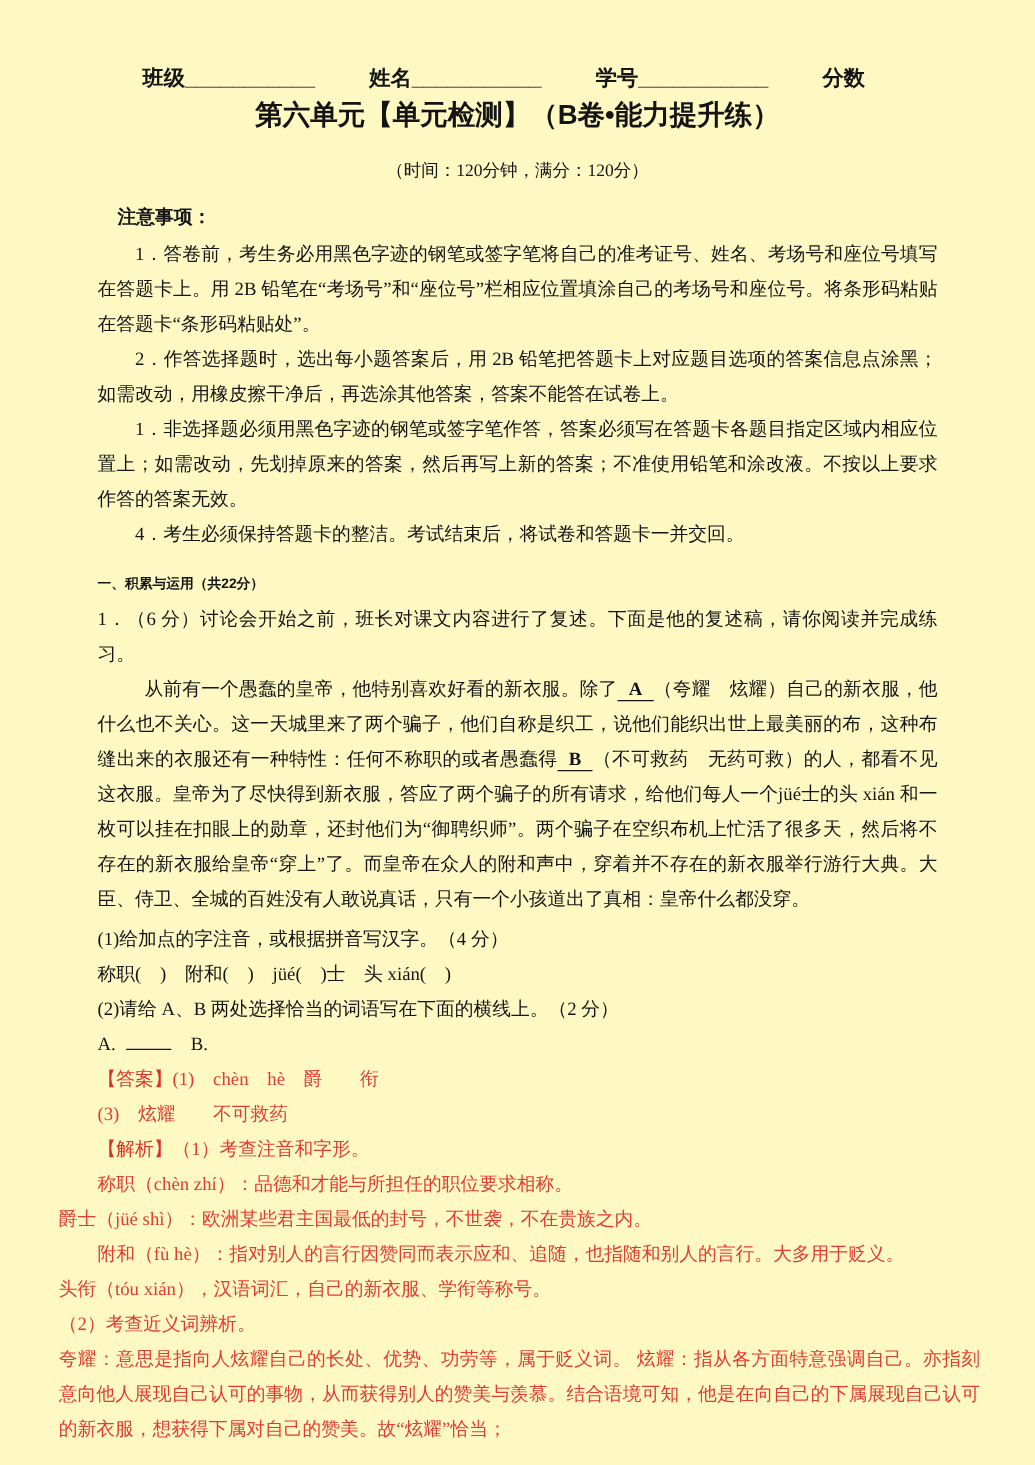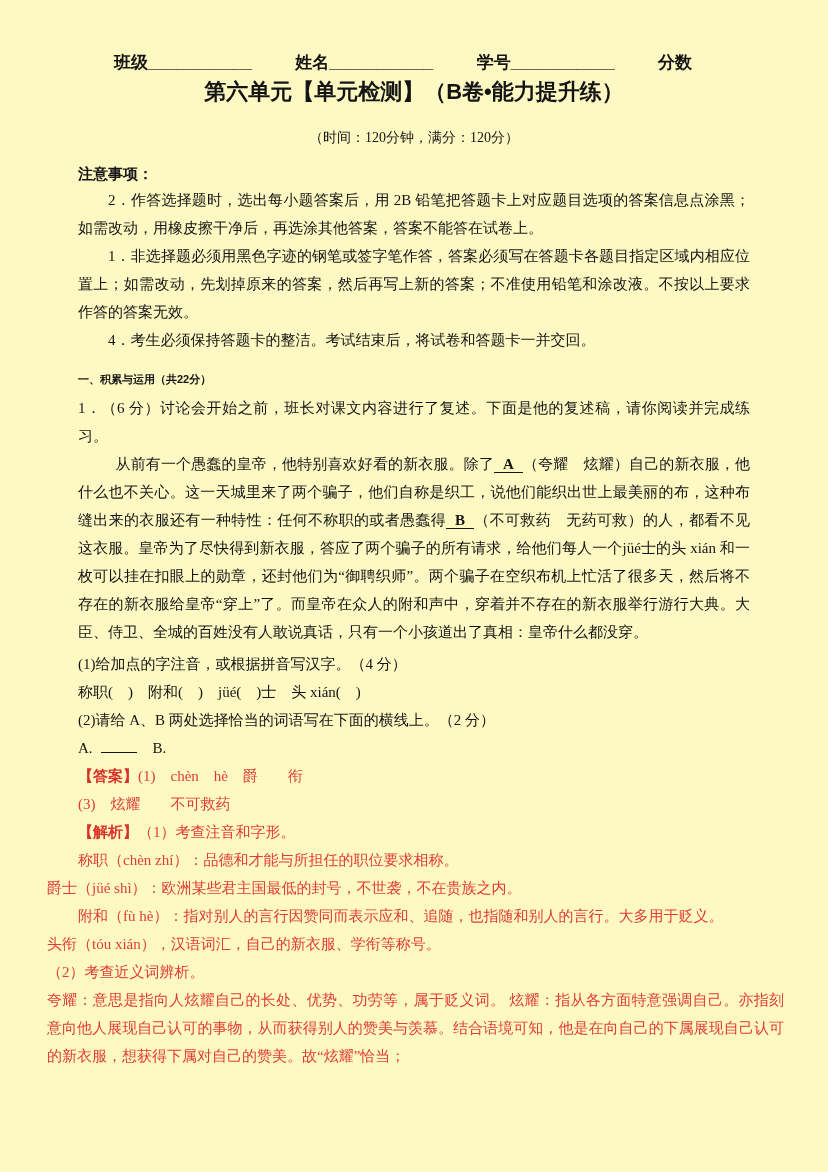--- a/index.html
+++ b/index.html
@@ -17,60 +17,61 @@
     font-family:"Liberation Sans","DejaVu Sans",sans-serif;
     font-weight:bold;font-size:17px;line-height:26px;
   }
   .title{
     text-align:center;font-family:"Liberation Sans","DejaVu Sans",sans-serif;
     font-weight:bold;font-size:22px;line-height:32px;
   }
   .subtitle{text-align:center;font-size:14px;line-height:20px;margin-top:20px;}
   .notice-head{
     font-family:"Liberation Sans","DejaVu Sans",sans-serif;
-    font-weight:bold;font-size:15px;margin-top:14px;line-height:24px;
+    font-weight:bold;font-size:15px;margin-top:14px;margin-left:16px;line-height:24px;
   }
   p{margin:0;}
   .jpara{text-align:justify;text-justify:inter-ideograph;}
   .ind2{text-indent:2em;}
   .ind25{text-indent:2.5em;}
   .mt4{margin-top:4px;}
   .section-head{
     font-family:"Liberation Sans","DejaVu Sans",sans-serif;
     font-weight:bold;font-size:11px;margin-top:10px;line-height:30px;
   }
   .ublank{
     font-weight:bold;border-bottom:1.5px solid #141414;
     padding:0 9px;
   }
   .short-blank{
     display:inline-block;width:36px;height:15px;
     border-bottom:1.5px solid #141414;margin:0 16px 0 8px;vertical-align:baseline;
   }
   .red{color:#e03c34;}
-  .red-label{color:#d8322a;font-weight:bold;text-align:center;}
+  .red-label{color:#d8322a;font-weight:normal;text-align:center;}
   .outdent{margin-left:-31px;}
   .wide{margin-right:-34px;}
 </style>
 </head>
 <body>
 
 <div class="page">
 
   <div class="hdr">
     <span>班级___________</span>
     <span>姓名___________</span>
     <span>学号___________</span>
     <span>分数</span>
   </div>
 
   <div class="title">第六单元【单元检测】（B卷•能力提升练）</div>
   <div class="subtitle">（时间：120分钟，满分：120分）</div>
 
   <div class="notice-head">注意事项：</div>
+  <p class="jpara ind2 mt4">1．答卷前，考生务必用黑色字迹的钢笔或签字笔将自己的准考证号、姓名、考场号和座位号填写在答题卡上。用 2B 铅笔在“考场号”和“座位号”栏相应位置填涂自己的考场号和座位号。将条形码粘贴在答题卡“条形码粘贴处”。</p>
   <p class="jpara ind2">2．作答选择题时，选出每小题答案后，用 2B 铅笔把答题卡上对应题目选项的答案信息点涂黑；如需改动，用橡皮擦干净后，再选涂其他答案，答案不能答在试卷上。</p>
   <p class="jpara ind2">1．非选择题必须用黑色字迹的钢笔或签字笔作答，答案必须写在答题卡各题目指定区域内相应位置上；如需改动，先划掉原来的答案，然后再写上新的答案；不准使用铅笔和涂改液。不按以上要求作答的答案无效。</p>
   <p class="jpara ind2">4．考生必须保持答题卡的整洁。考试结束后，将试卷和答题卡一并交回。</p>
 
   <div class="section-head">一、积累与运用（共22分）</div>
 
   <p class="jpara">1．（6 分）讨论会开始之前，班长对课文内容进行了复述。下面是他的复述稿，请你阅读并完成练习。</p>
 
   <p class="jpara ind25"><span>从前有一个愚蠢的皇帝，他特别喜欢好看的新衣服。除了</span><span class="ublank">A</span><span>（夸耀　炫耀）自己的新衣服，他什么也不关心。这一天城里来了两个骗子，他们自称是织工，说他们能织出世上最美丽的布，这种布缝出来的衣服还有一种特性：任何不称职的或者愚蠢得</span><span class="ublank">B</span><span>（不可救药　无药可救）的人，都看不见这衣服。皇帝为了尽快得到新衣服，答应了两个骗子的所有请求，给他们每人一个jüé士的头 xián 和一枚可以挂在扣眼上的勋章，还封他们为“御聘织师”。两个骗子在空织布机上忙活了很多天，然后将不存在的新衣服给皇帝“穿上”了。而皇帝在众人的附和声中，穿着并不存在的新衣服举行游行大典。大臣、侍卫、全城的百姓没有人敢说真话，只有一个小孩道出了真相：皇帝什么都没穿。</span></p>
 

